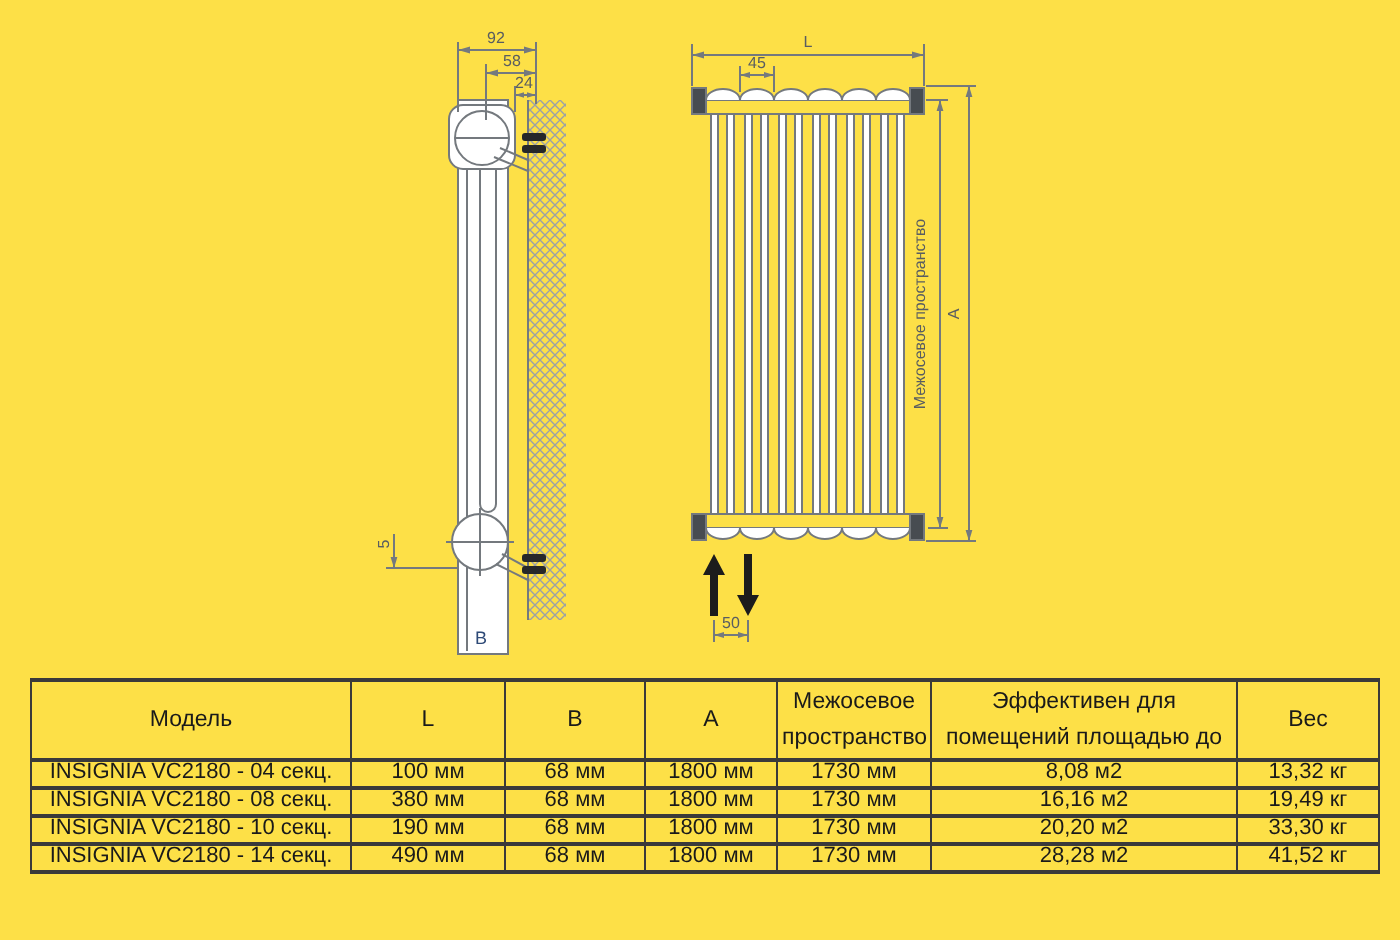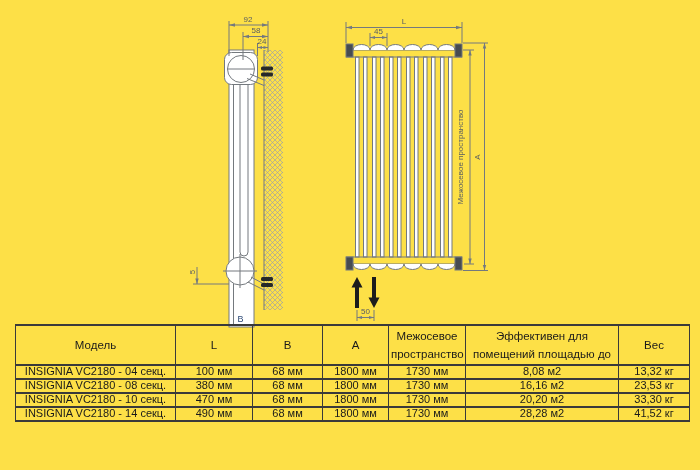--- a/index.html
+++ b/index.html
@@ -5,21 +5,21 @@
   html,body{margin:0;padding:0;background:#ffffff;}
   .page{
     position:relative;width:700px;height:470px;background:#fde047;overflow:hidden;
     font-family:"Liberation Sans",sans-serif;
   }
   svg.diagram{position:absolute;left:0;top:0;}
   .dimtext{fill:#595d61;stroke:none;font-size:8px;font-family:"Liberation Sans",sans-serif;}
   .dimtext-b{fill:#2e4a77;stroke:none;font-size:9px;font-family:"Liberation Sans",sans-serif;}
   .arrowhead{fill:#74797e;stroke:none;}
   table.spec{
-    position:absolute;left:15px;top:324px;width:674px;
+    position:absolute;left:15px;top:339px;width:674px;
     border-collapse:collapse;table-layout:fixed;
     font-size:11px;color:#1a1a1a;
   }
   table.spec th,table.spec td{
     border-left:1px solid #3a3a3a;border-right:1px solid #3a3a3a;
     border-top:2px solid #3a3a3a;border-bottom:2px solid #3a3a3a;
     text-align:center;vertical-align:middle;padding:0 2px;
     overflow:hidden;white-space:normal;
   }
   table.spec th{height:38px;font-weight:normal;font-size:11.5px;line-height:1.6;}
@@ -219,25 +219,25 @@
           <td>8,08 м2</td>
           <td>13,32 кг</td>
         </tr>
         <tr>
           <td>INSIGNIA VC2180 - 08 секц.</td>
           <td>380 мм</td>
           <td>68 мм</td>
           <td>1800 мм</td>
           <td>1730 мм</td>
           <td>16,16 м2</td>
-          <td>23,53 кг</td>
+          <td>19,49 кг</td>
         </tr>
         <tr>
           <td>INSIGNIA VC2180 - 10 секц.</td>
-          <td>470 мм</td>
+          <td>190 мм</td>
           <td>68 мм</td>
           <td>1800 мм</td>
           <td>1730 мм</td>
           <td>20,20 м2</td>
           <td>33,30 кг</td>
         </tr>
         <tr>
           <td>INSIGNIA VC2180 - 14 секц.</td>
           <td>490 мм</td>
           <td>68 мм</td>

